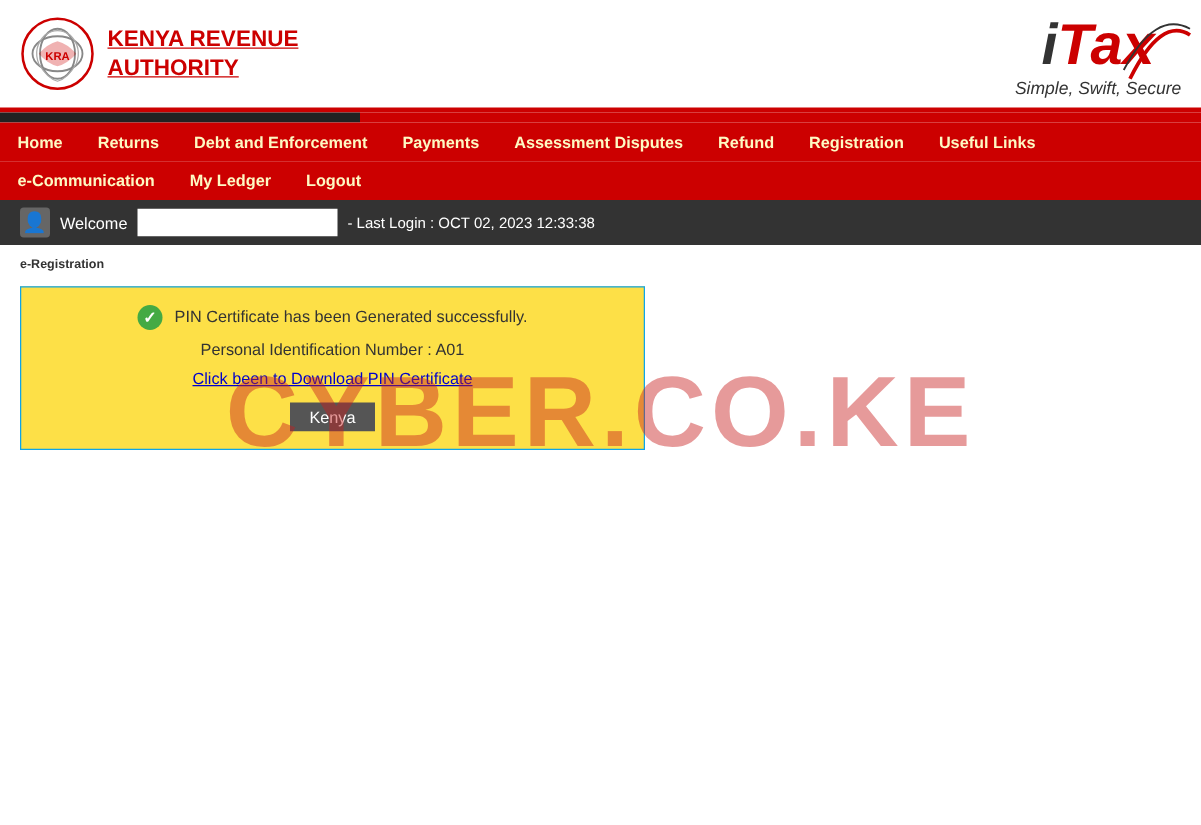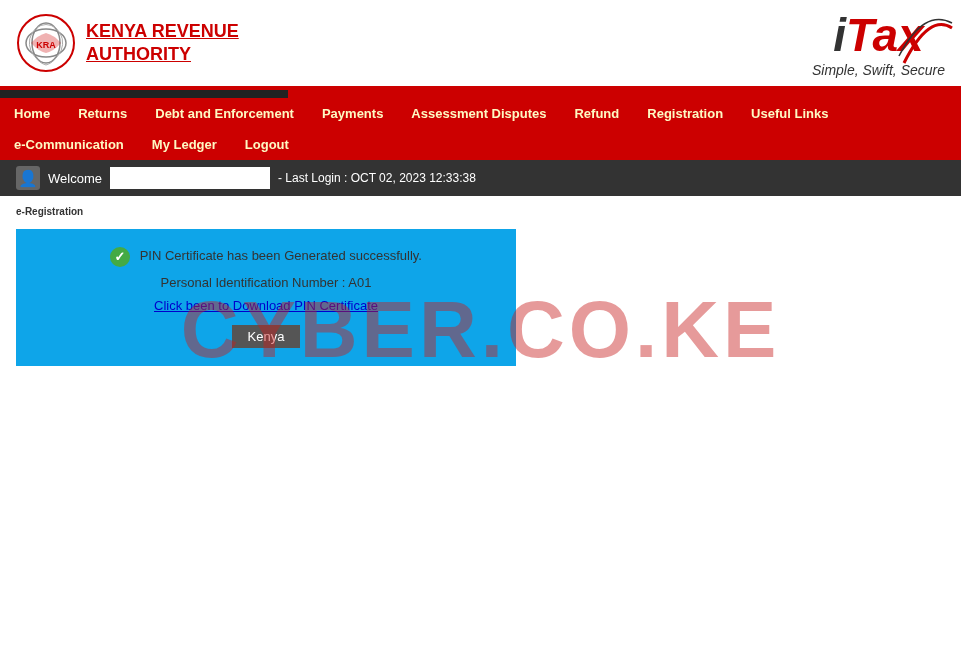--- a/index.html
+++ b/index.html
@@ -108,22 +108,22 @@
     }
     .page-title {
       font-size: 10px;
       font-weight: bold;
       color: #333;
       margin-bottom: 12px;
     }
 
     
     .message-box {
-      background: #0ea5e9;
-      border: 4px solid #0ea5e9;
+      background: #fde047;
+      border: 1px solid #0ea5e9;
       padding: 14px 20px;
       max-width: 500px;
       text-align: center;
       position: relative;
     }
     .success-icon {
       display: inline-block;
       width: 20px;
       height: 20px;
       background: #4a4;

